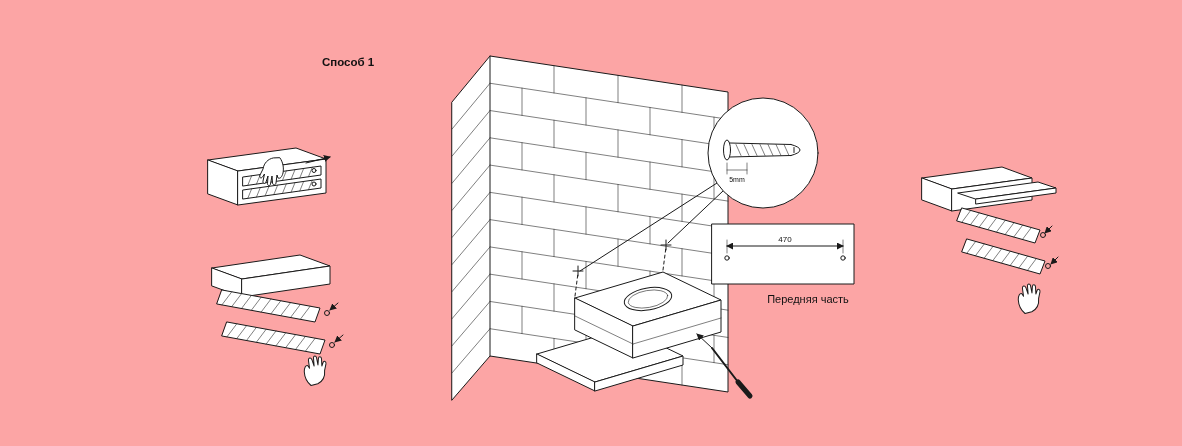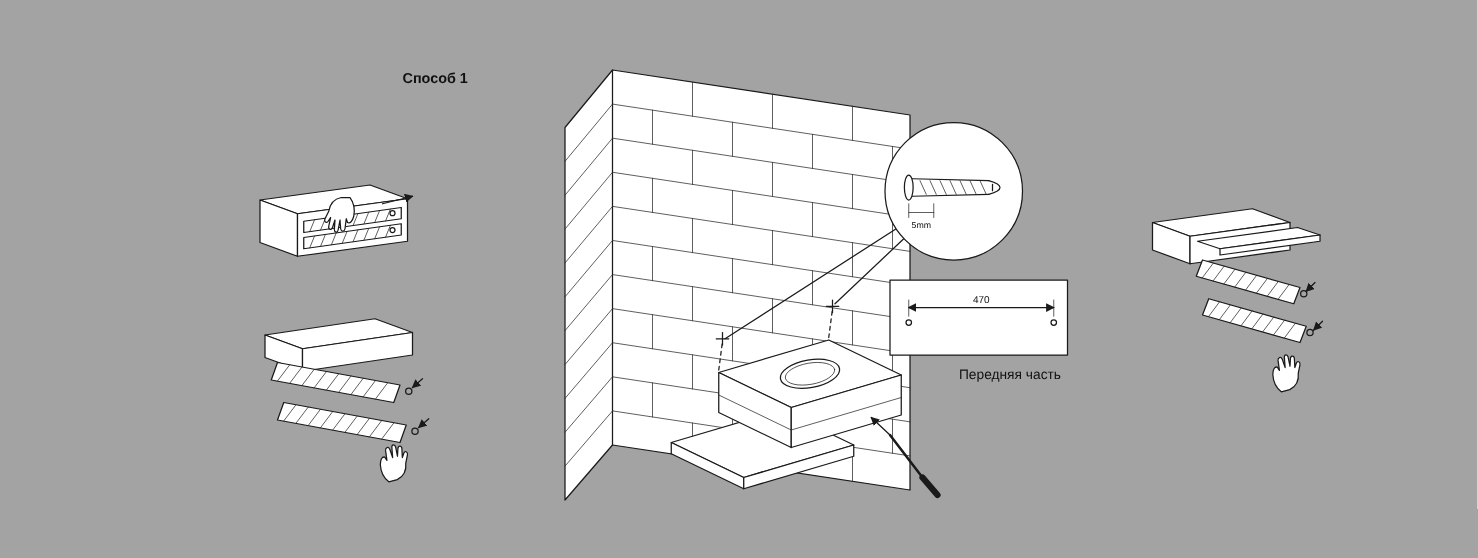--- a/index.html
+++ b/index.html
@@ -1,18 +1,18 @@
 <!DOCTYPE html>
 <html><head>
 <meta charset="utf-8">
 <style>
   *{margin:0;padding:0;box-sizing:border-box}
   html,body{background:#ffffff}
   body{font-family:"Liberation Sans",sans-serif}
-  .canvas{position:relative;width:1182px;height:446px;background:#a3a3a3;overflow:hidden}
+  .canvas{position:relative;width:1182px;height:446px;background:#fca5a5;overflow:hidden}
   svg{display:block}
   .s{stroke:#1a1a1a;fill:none;stroke-width:1;stroke-linecap:round;stroke-linejoin:round}
   .sw{stroke:#1a1a1a;fill:#ffffff;stroke-width:1;stroke-linejoin:round}
   .thin{stroke:#2a2a2a;stroke-width:.6;fill:none}
   .dash{stroke-dasharray:3 3}
   .t{fill:#111111;stroke:none}
   .bold{font-weight:bold}
 </style>
 </head>
 <body>

